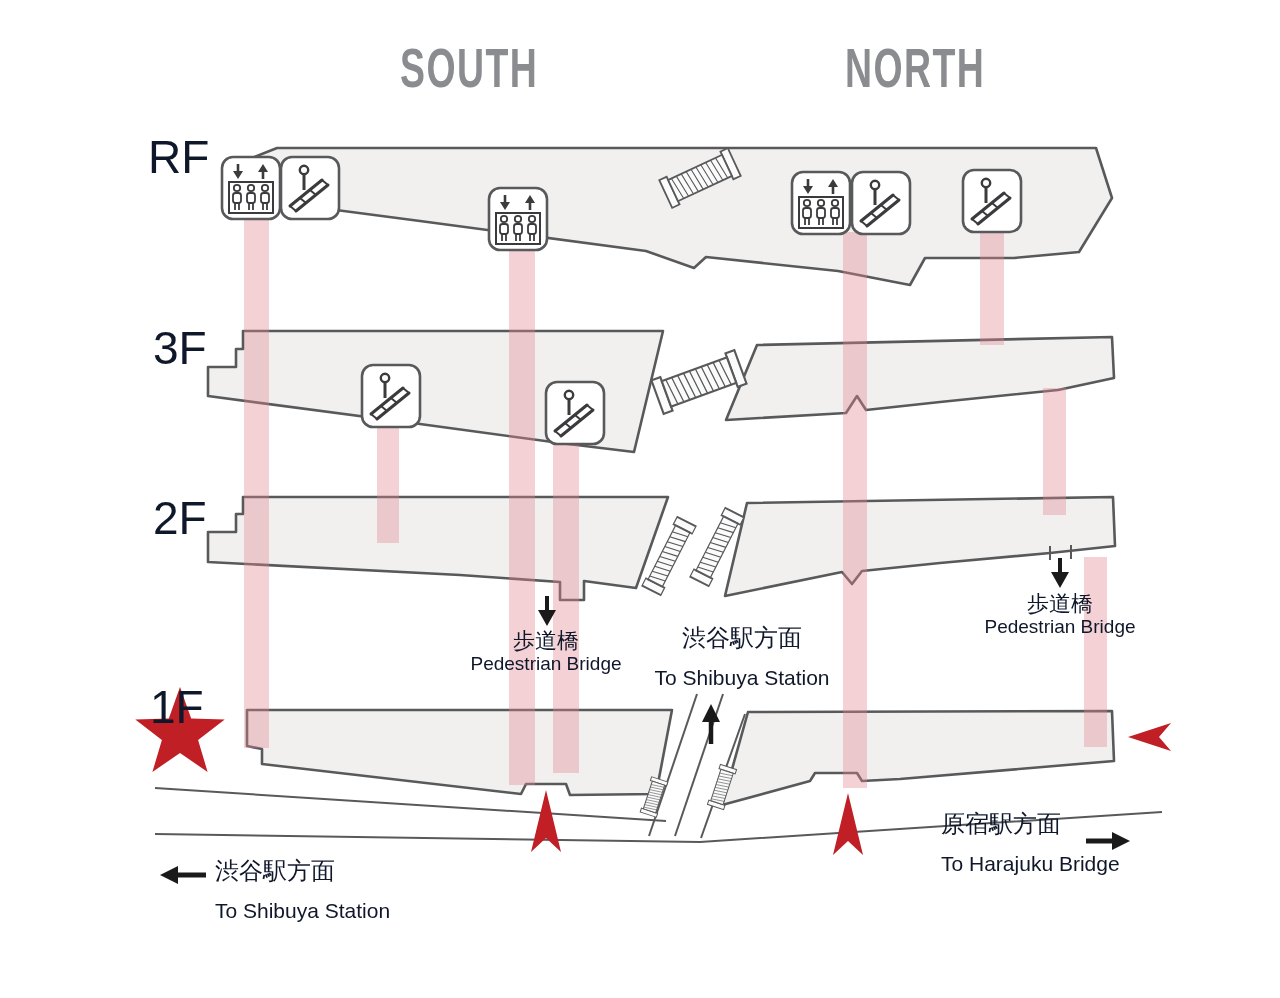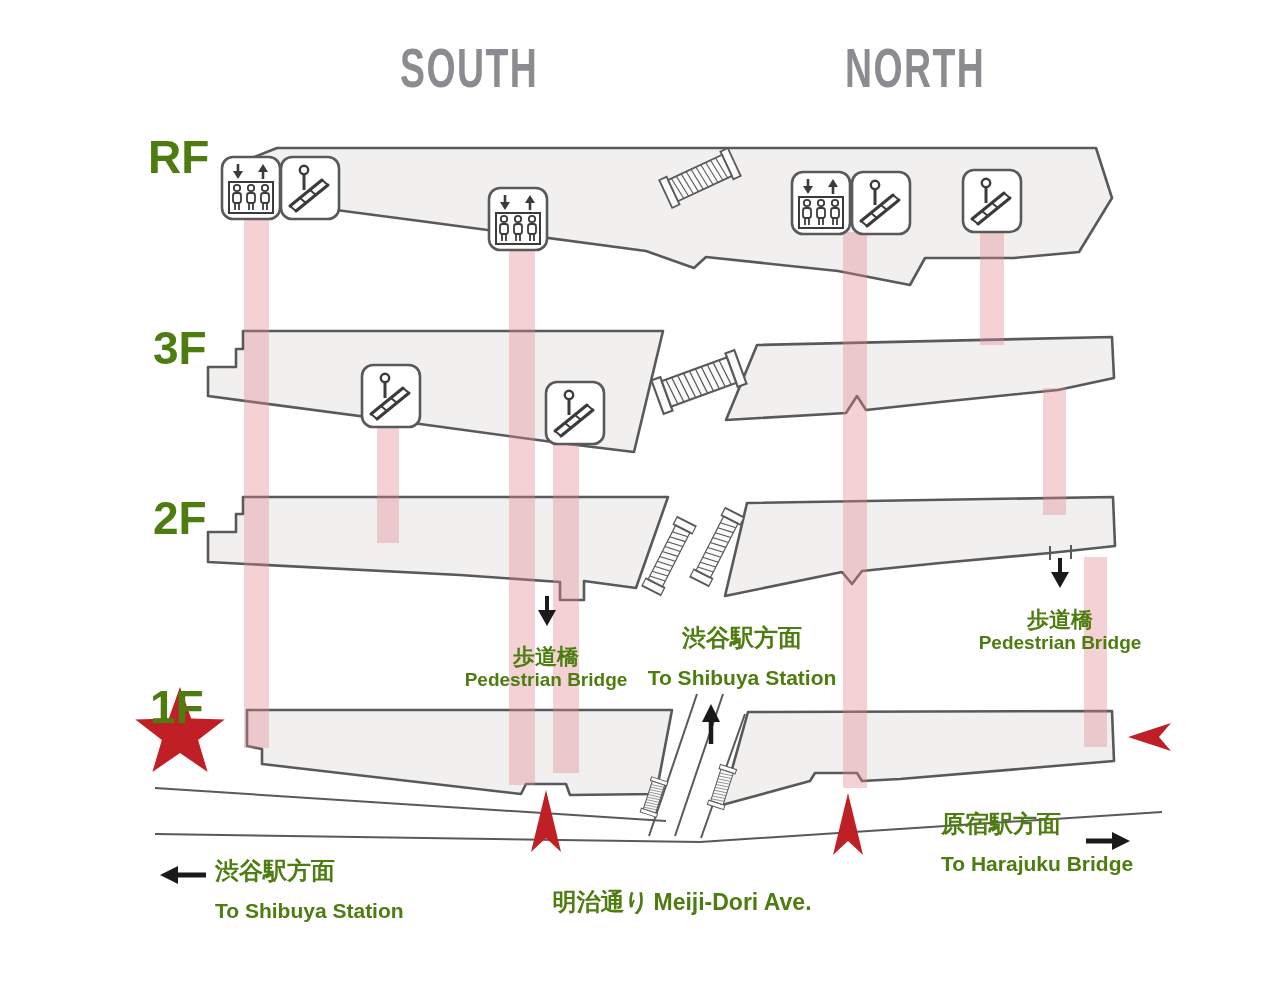--- a/index.html
+++ b/index.html
@@ -1,26 +1,26 @@
 <!DOCTYPE html>
 <html><head>
 <meta charset="utf-8">
 <title>Map</title>
 <style>
   html,body{margin:0;padding:0;background:#fff;}
   #stage{position:relative;width:1196px;height:998px;background:#ffffff;overflow:hidden;
          font-family:"Liberation Sans","DejaVu Sans",sans-serif;}
   #diagram{position:absolute;left:0;top:0;}
-  .lbl{position:absolute;color:#4d7c0f;font-weight:bold;line-height:1.15;white-space:nowrap;z-index:5;}
+  .lbl{position:absolute;color:#0f172a;font-weight:normal;line-height:1.15;white-space:nowrap;z-index:5;}
   .center{transform:translateX(-50%);text-align:center;}
   .heading{color:#8a8c8f;font-size:52px;font-weight:bold;letter-spacing:2px;
            transform:scale(0.72,1.05);transform-origin:left top;}
   .floor{font-size:46px;letter-spacing:0;}
   .jp-big{font-size:24px;}
-  .jp-mid{font-size:22px;margin-top:16px;}
+  .jp-mid{font-size:22px;}
   .en-mid{font-size:19px;}
   .en-big{font-size:21px;margin-top:14px;}
 </style>
 </head>
 <body>
 
 <div id="stage">
 
 <svg id="diagram" width="1280" height="998" viewBox="0 0 1280 998">
   <defs>
@@ -172,18 +172,14 @@
 <div class="lbl" style="left:215px;top:857px;">
   <div class="jp-big">渋谷駅方面</div>
   <div class="en-big">To Shibuya Station</div>
 </div>
 
 <div class="lbl" style="left:941px;top:810px;">
   <div class="jp-big">原宿駅方面</div>
   <div class="en-big">To Harajuku Bridge</div>
 </div>
 
-<div class="lbl center" style="left:682px;top:888px;">
-  <span class="jp-big">明治通り</span>
-  <span class="jp-big" style="font-size:23px;">Meiji-Dori Ave.</span>
-</div>
 
 </div>
 
 </body></html>

